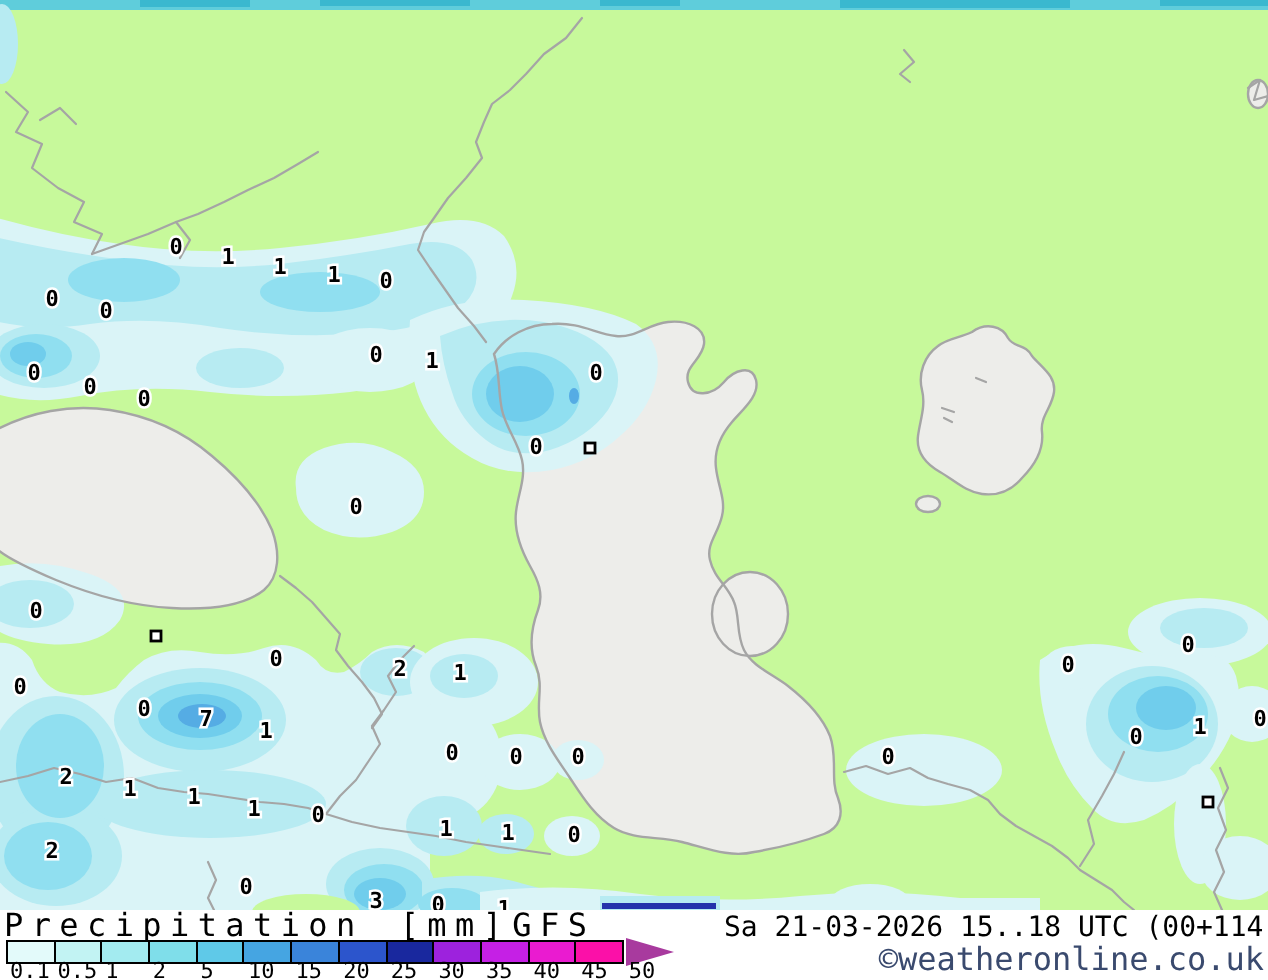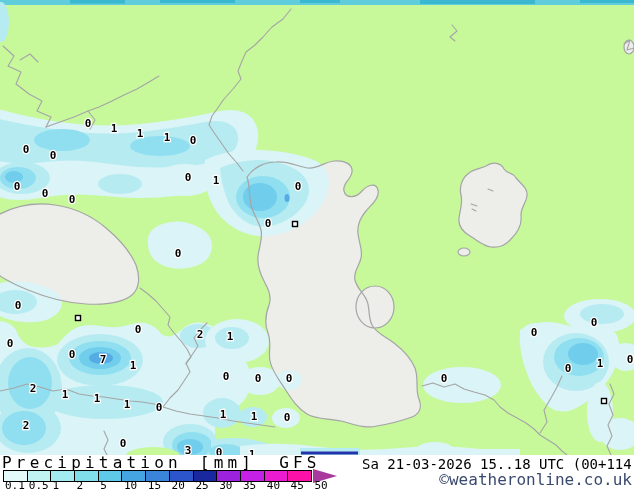--- a/index.html
+++ b/index.html
@@ -21,21 +21,21 @@
     font-family:"DejaVu Sans Mono",monospace;font-weight:bold;font-size:11px;
     fill:#000;stroke:#ffffff;stroke-width:2.4px;paint-order:stroke;text-anchor:middle;
   }
   .cmark{fill:#ffffff;stroke:#000000;stroke-width:1.4}
   
   #legend-title{
     position:absolute;left:2px;top:455px;font-size:16px;letter-spacing:4.2px;
     color:#000;white-space:nowrap;line-height:15px;
   }
   #legend-title .gap1{margin-left:18px}
-  #legend-title .gap2{margin-left:24px}
+  #legend-title .gap2{margin-left:1px}
   #legend-bar{
     position:absolute;left:3px;top:470px;width:309px;height:12px;
     border:1px solid #000;box-sizing:border-box;display:flex;
   }
   #legend-bar .cell{flex:1 1 0}
   #legend-bar .cell + .cell{border-left:1px solid #000}
   #legend-arrow{
     position:absolute;left:313px;top:469px;width:0;height:0;
     border-top:7px solid transparent;border-bottom:7px solid transparent;
     border-left:24px solid #a83a9e;

